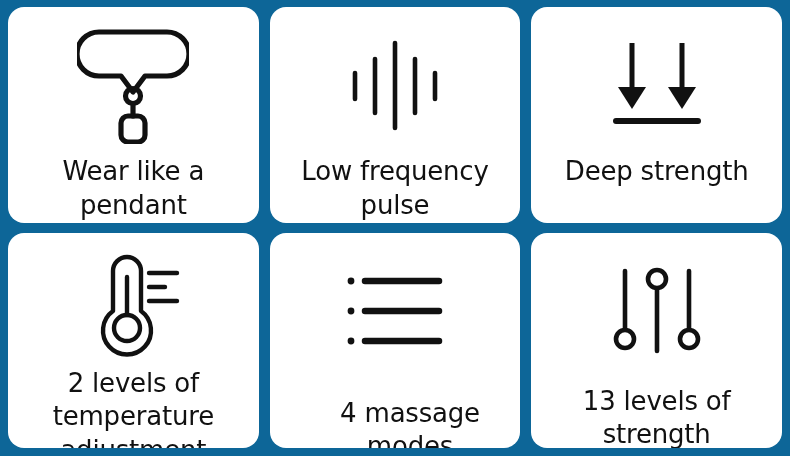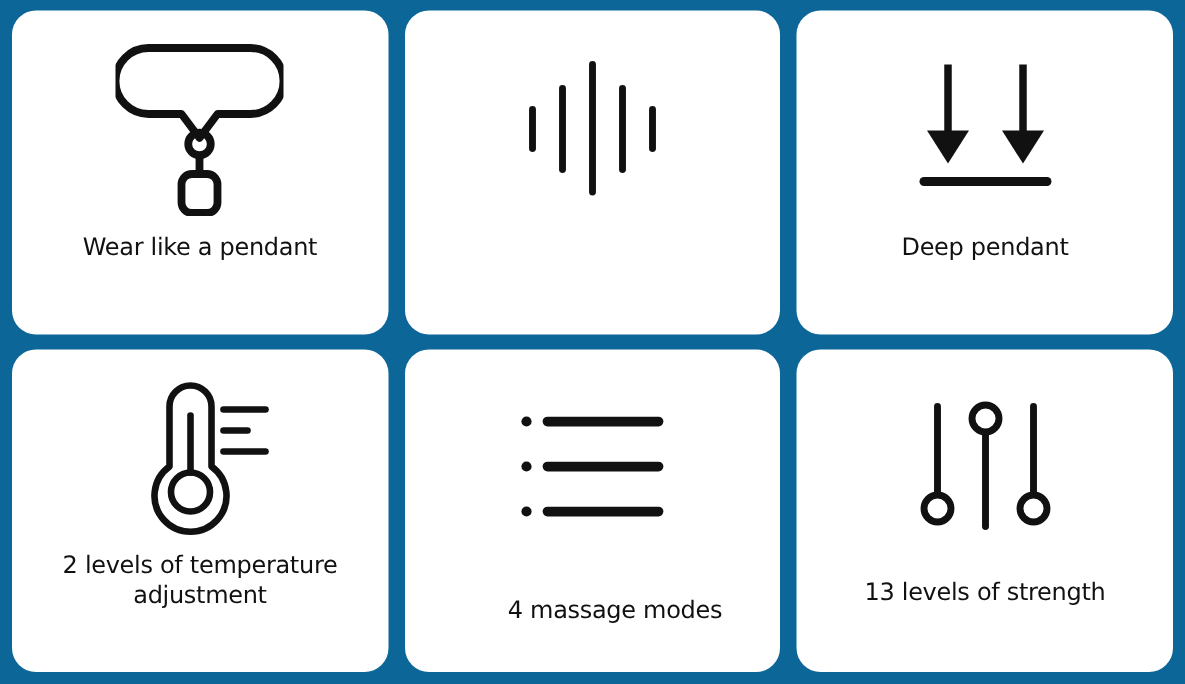--- a/index.html
+++ b/index.html
@@ -40,21 +40,21 @@
     flex: 0 0 auto;
     display: flex;
     align-items: center;
     justify-content: center;
     width: 100%;
   }
   .caption {
     width: 100%;
     text-align: center;
     color: #111111;
-    font-size: 16px;
+    font-size: 26px;
     line-height: 1.30;
     letter-spacing: -0.2px;
     font-weight: 400;
     padding: 0 6px;
     box-sizing: border-box;
   }
   
   .card-pendant .icon-wrap   { height: 128px; padding-top: 14px; }
   .card-pendant .caption     { margin-top: 6px; }
 
@@ -95,33 +95,34 @@
   <div class="card card-pulse">
     <div class="icon-wrap">
       <svg class="icon-svg" width="112" height="104" viewBox="0 0 112 104" fill="none" stroke="#111111" stroke-width="4.6" stroke-linecap="round">
         <line x1="16" y1="40" x2="16" y2="66"></line>
         <line x1="36" y1="26" x2="36" y2="80"></line>
         <line x1="56" y1="10" x2="56" y2="95"></line>
         <line x1="76" y1="26" x2="76" y2="80"></line>
         <line x1="96" y1="40" x2="96" y2="66"></line>
       </svg>
     </div>
+    <div class="caption">Low frequency pulse</div>
   </div>
 
   <div class="card card-deep">
     <div class="icon-wrap">
       <svg class="icon-svg" width="110" height="100" viewBox="0 0 110 100" fill="none" stroke="#111111" stroke-width="5" stroke-linecap="butt">
         <line x1="30" y1="8" x2="30" y2="56"></line>
         <polygon points="30,74 16,52 44,52" fill="#111111" stroke="none"></polygon>
         <line x1="80" y1="8" x2="80" y2="56"></line>
         <polygon points="80,74 66,52 94,52" fill="#111111" stroke="none"></polygon>
         <line x1="14" y1="86" x2="96" y2="86" stroke-width="6" stroke-linecap="round"></line>
       </svg>
     </div>
-    <div class="caption">Deep pendant</div>
+    <div class="caption">Deep strength</div>
   </div>
 
   <div class="card card-temp">
     <div class="icon-wrap">
       <svg class="icon-svg" width="108" height="104" viewBox="0 0 108 104" fill="none" stroke="#111111" stroke-width="4.4" stroke-linecap="round" stroke-linejoin="round">
         <path d="M34 58 V18 a14 14 0 0 1 28 0 V58 a24 24 0 1 1 -28 0 Z"></path>
         <circle cx="48" cy="75" r="13"></circle>
         <line x1="48" y1="24" x2="48" y2="62"></line>
         <line x1="70" y1="20" x2="98" y2="20"></line>
         <line x1="70" y1="34" x2="86" y2="34"></line>

